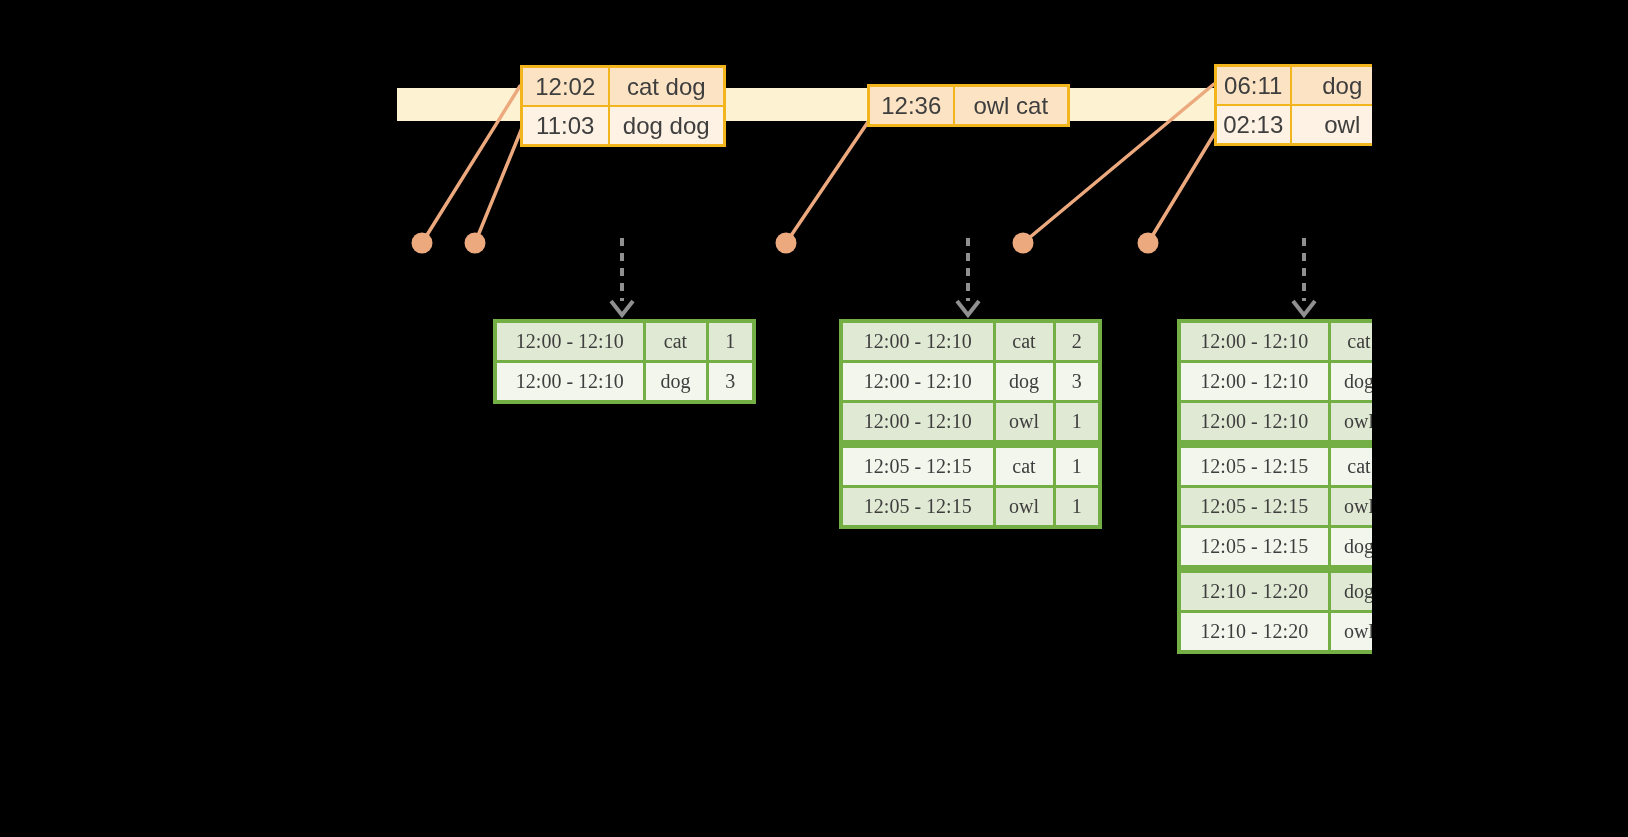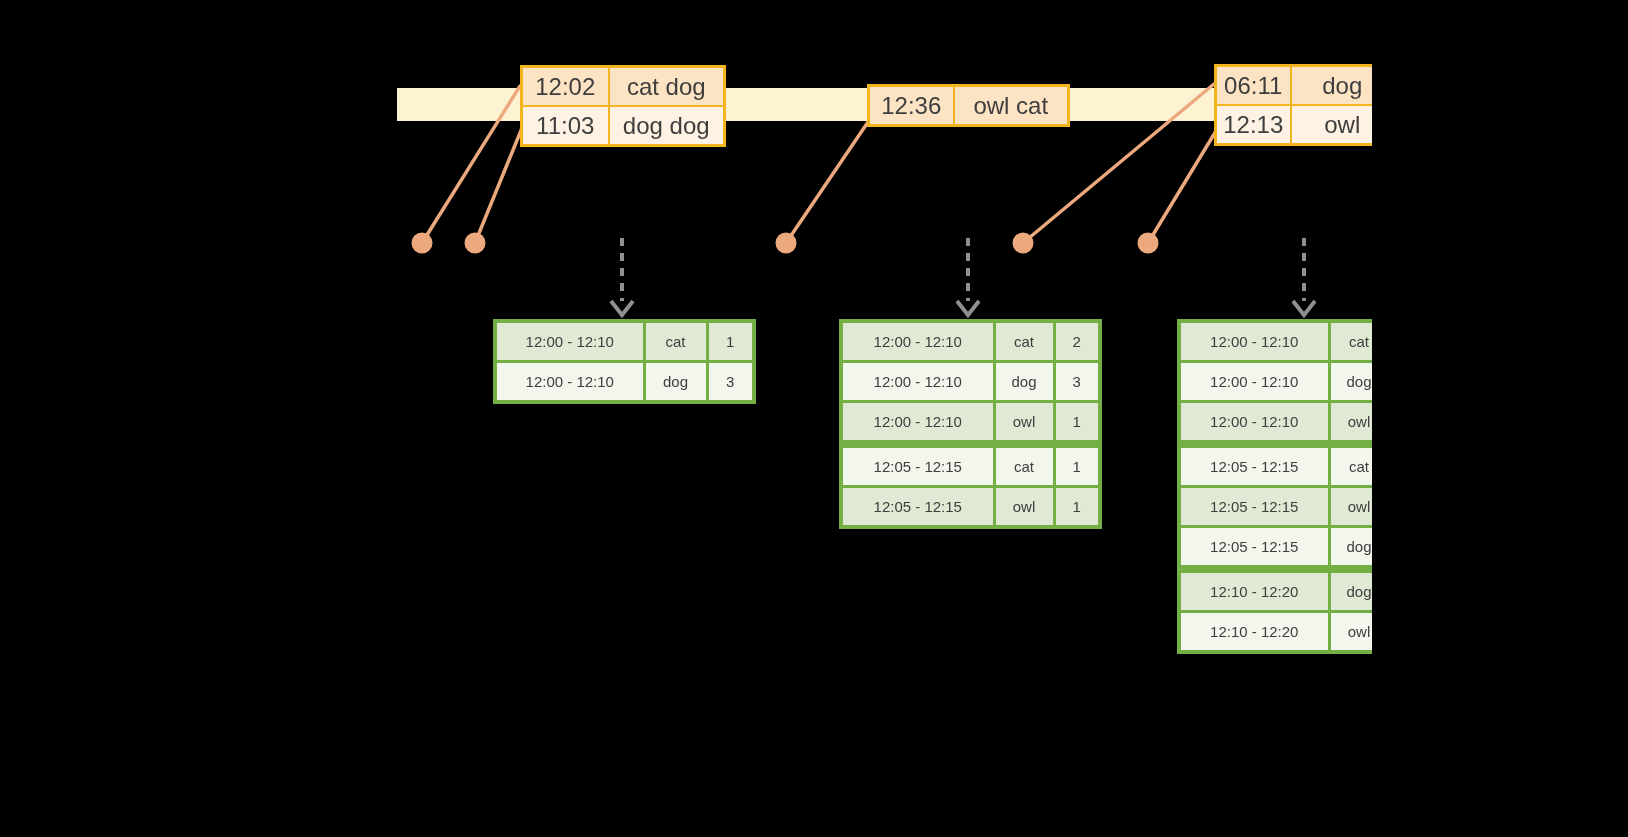--- a/index.html
+++ b/index.html
@@ -35,21 +35,22 @@
     height: 35px;
     font-size: 24px;
   }
   .etable tr:nth-child(odd)  td { background: var(--event-fill-a, #fbe3c4); }
   .etable tr:nth-child(even) td { background: var(--event-fill-b, #fdf2e3); }
   
   .gtable { border: 4px solid var(--result-border, #74af46); }
   .gtable td {
     border: 3px solid var(--result-border, #74af46);
     height: 35px;
-    font-size: 15px;
+    font-size: 20px;
+    font-family: Liberation Serif, serif;
   }
   .gtable tr:nth-child(odd)  td { background: var(--result-fill-a, #e0e9d3); }
   .gtable tr:nth-child(even) td { background: var(--result-fill-b, #f2f6ed); }
   .gtable tr.group-end td { border-bottom-width: 8px; }
 </style>
 </head>
 <body>
 
 <div id="canvas">
 
@@ -126,21 +127,21 @@
     <colgroup>
         <col style="width:75px">
         <col style="width:104px">
       </colgroup>
     <tbody>
         <tr>
       <td>06:11</td>
       <td>dog</td>
     </tr>
     <tr>
-      <td>12:13</td>
+      <td>02:13</td>
       <td>owl</td>
     </tr>
   </tbody>
     </table>
 
   <table class="gtable" style="left:493px;top:319px;width:259px">
     <colgroup>
         <col style="width:149px">
         <col style="width:63px">
         <col style="width:47px">

